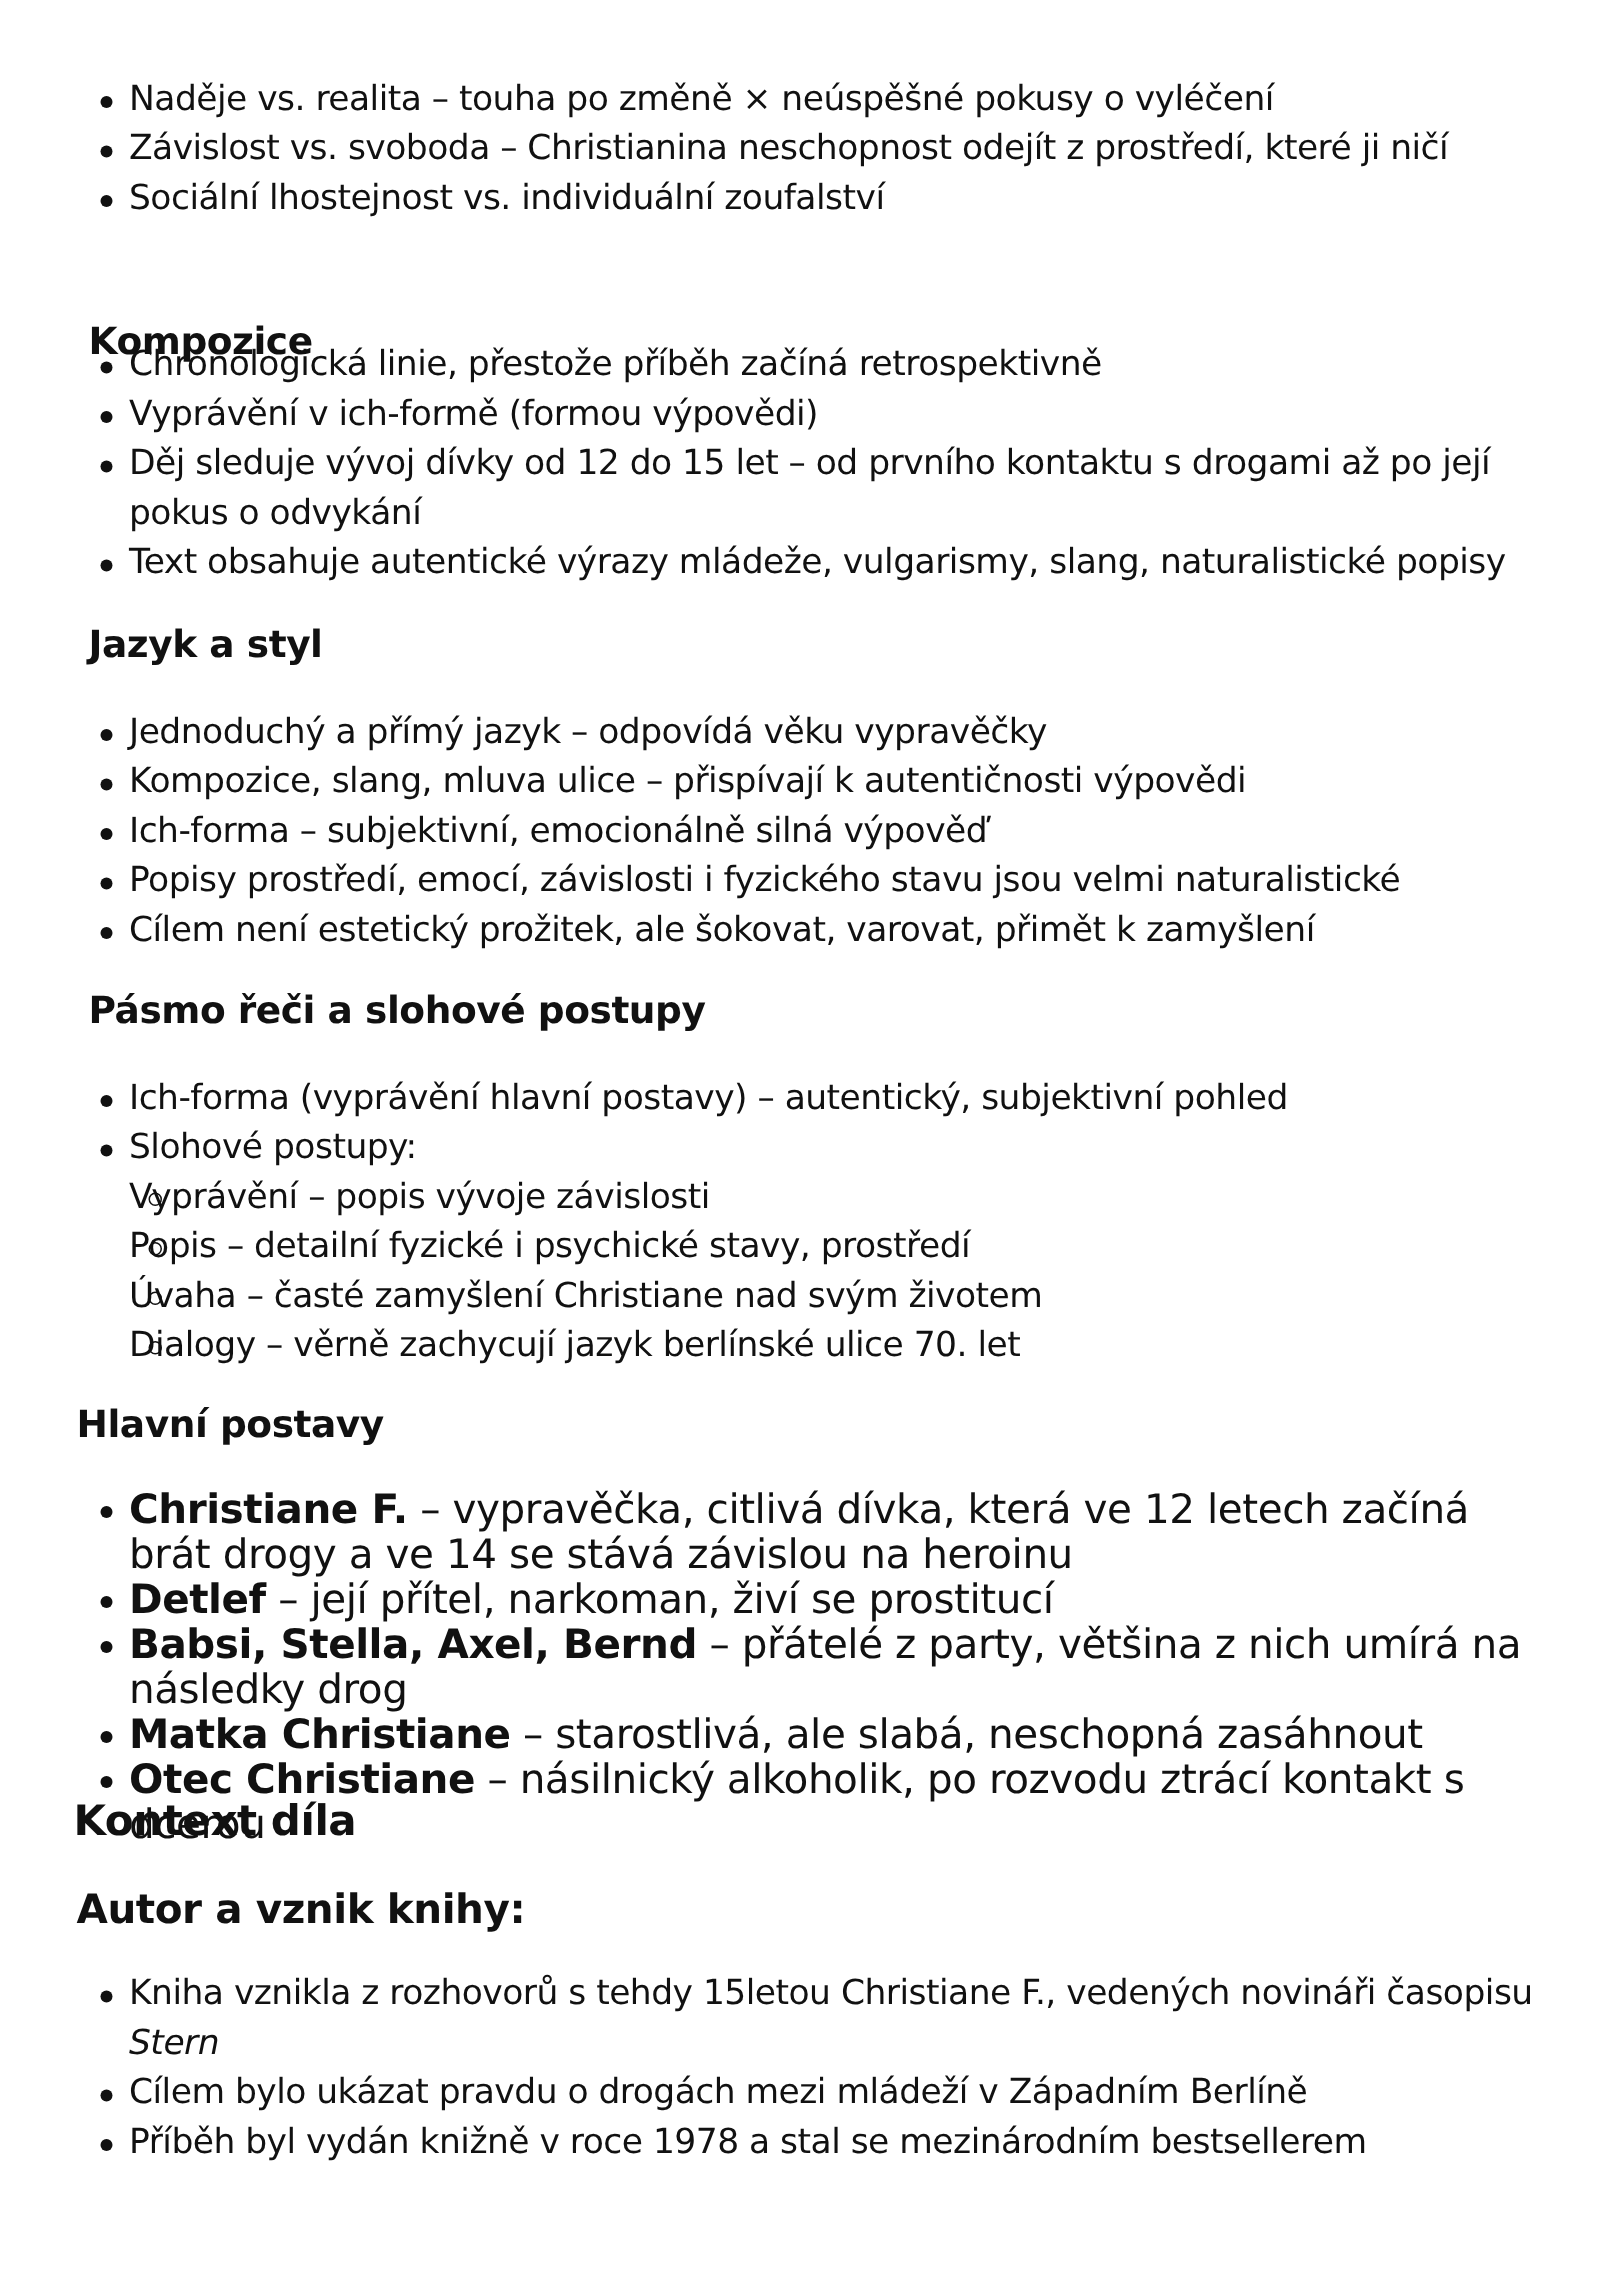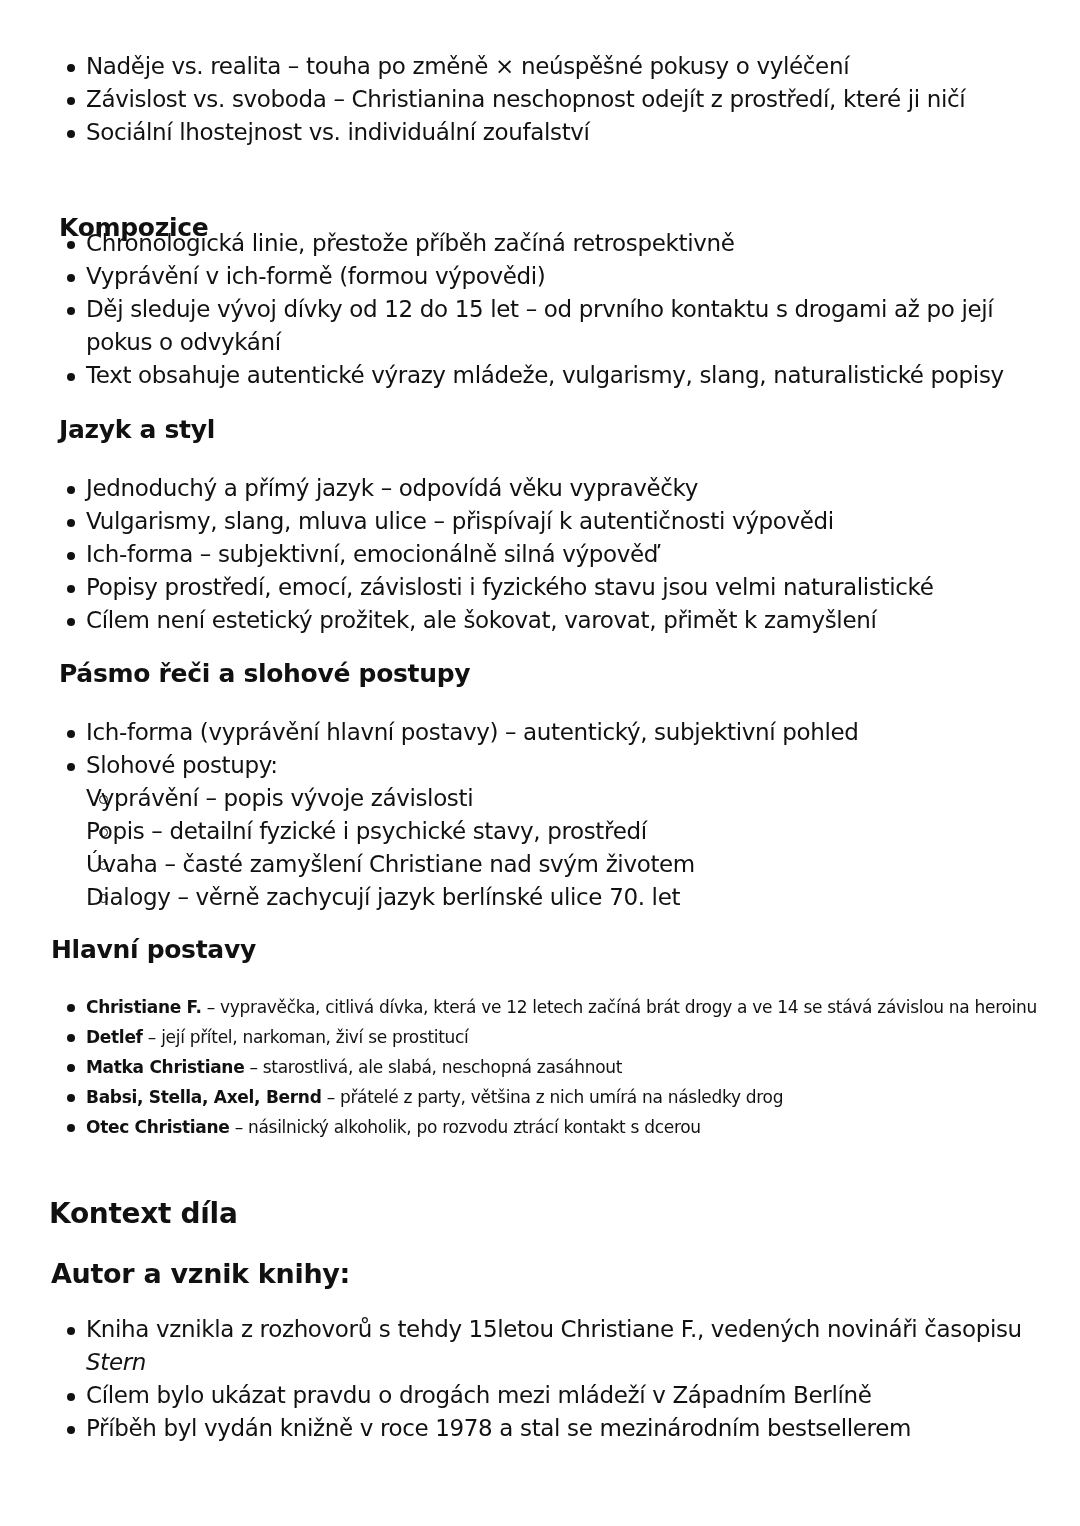--- a/index.html
+++ b/index.html
@@ -16,21 +16,21 @@
   }
   .li::before {
     content: ""; position: absolute; left: 67px; top: 14px;
     width: 8px; height: 8px; border-radius: 50%; background: #111;
   }
   .li.sub { }
   .li.sub::before {
     left: 99px; top: 13px; width: 7px; height: 7px;
     background: transparent; border: 1.3px solid #111;
   }
-  .small .li { font-size: 17px; line-height: 30px; letter-spacing: -0.3px; }
+  .small .li { font-size: 27px; line-height: 30px; letter-spacing: -0.3px; }
   .small .li::before { top: 12px; }
   h2 {
     position: absolute; margin: 0; font-weight: bold;
     font-size: 25px; letter-spacing: -0.3px; line-height: 32px;
   }
   h1 {
     position: absolute; margin: 0; font-weight: bold;
     font-size: 28px; letter-spacing: -0.3px; line-height: 36px;
   }
   h3 {
@@ -55,42 +55,42 @@
   <ul class="block" style="top:227px;">
     <li class="li">Chronologická linie, přestože příběh začíná retrospektivně</li>
     <li class="li">Vyprávění v ich-formě (formou výpovědi)</li>
     <li class="li">Děj sleduje vývoj dívky od 12 do 15 let – od prvního kontaktu s drogami až po její pokus o odvykání</li>
     <li class="li">Text obsahuje autentické výrazy mládeže, vulgarismy, slang, naturalistické popisy</li>
   </ul>
 
   <h2 style="left:59px; top:414px;">Jazyk a styl</h2>
   <ul class="block" style="top:472px;">
     <li class="li">Jednoduchý a přímý jazyk – odpovídá věku vypravěčky</li>
-    <li class="li">Vulgarismy, slang, mluva ulice – přispívají k autentičnosti výpovědi</li>
+    <li class="li">Kompozice, slang, mluva ulice – přispívají k autentičnosti výpovědi</li>
     <li class="li">Ich-forma – subjektivní, emocionálně silná výpověď</li>
     <li class="li">Popisy prostředí, emocí, závislosti i fyzického stavu jsou velmi naturalistické</li>
     <li class="li">Cílem není estetický prožitek, ale šokovat, varovat, přimět k zamyšlení</li>
   </ul>
 
   <h2 style="left:59px; top:658px;">Pásmo řeči a slohové postupy</h2>
   <ul class="block" style="top:716px;">
     <li class="li">Ich-forma (vyprávění hlavní postavy) – autentický, subjektivní pohled</li>
     <li class="li">Slohové postupy:</li>
     <li class="li sub">Vyprávění – popis vývoje závislosti</li>
     <li class="li sub">Popis – detailní fyzické i psychické stavy, prostředí</li>
     <li class="li sub">Úvaha – časté zamyšlení Christiane nad svým životem</li>
     <li class="li sub">Dialogy – věrně zachycují jazyk berlínské ulice 70. let</li>
   </ul>
 
   <h2 style="left:51px; top:934px;">Hlavní postavy</h2>
   <ul class="block small" style="top:992px;">
     <li class="li"><b>Christiane F.</b><span> – vypravěčka, citlivá dívka, která ve 12 letech začíná brát drogy a ve 14 se stává závislou na heroinu</span></li>
     <li class="li"><b>Detlef</b><span> – její přítel, narkoman, živí se prostitucí</span></li>
+    <li class="li"><b>Babsi, Stella, Axel, Bernd</b><span> – přátelé z party, většina z nich umírá na následky drog</span></li>
     <li class="li"><b>Matka Christiane</b><span> – starostlivá, ale slabá, neschopná zasáhnout</span></li>
-    <li class="li"><b>Babsi, Stella, Axel, Bernd</b><span> – přátelé z party, většina z nich umírá na následky drog</span></li>
     <li class="li"><b>Otec Christiane</b><span> – násilnický alkoholik, po rozvodu ztrácí kontakt s dcerou</span></li>
   </ul>
 
   <h1 style="left:49px; top:1196px;">Kontext díla</h1>
   <h3 style="left:51px; top:1259px;">Autor a vznik knihy:</h3>
   <ul class="block" style="top:1313px;">
     <li class="li"><span>Kniha vznikla z rozhovorů s tehdy 15letou Christiane F., vedených novináři časopisu </span><i>Stern</i></li>
     <li class="li">Cílem bylo ukázat pravdu o drogách mezi mládeží v Západním Berlíně</li>
     <li class="li">Příběh byl vydán knižně v roce 1978 a stal se mezinárodním bestsellerem</li>
   </ul>

